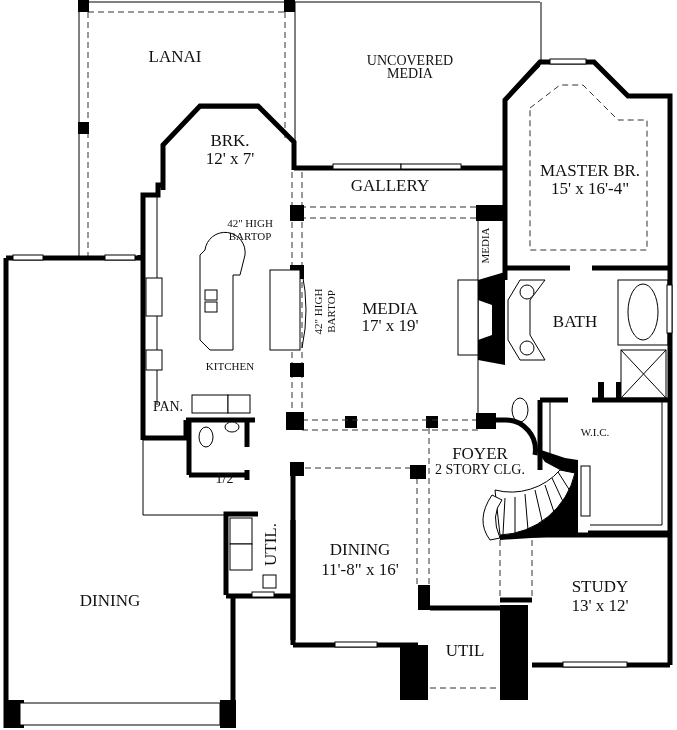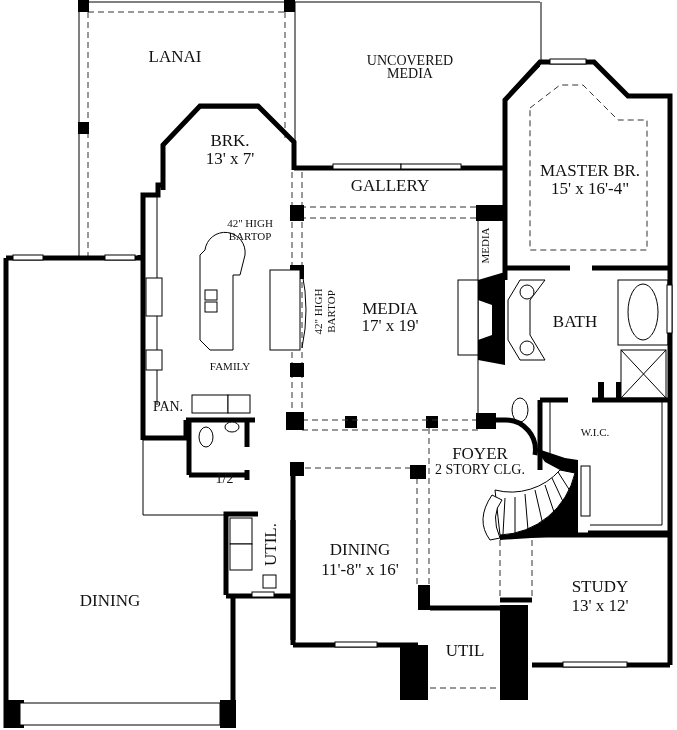--- a/index.html
+++ b/index.html
@@ -203,31 +203,31 @@
     <rect class="wall" x="220" y="700" width="16" height="28"></rect>
     <rect class="win" x="20" y="703" width="200" height="22"></rect>
   </g>
 </svg>
 
 <div class="lbl big" style="left:140px;top:48px;width:70px;">LANAI</div>
 <div class="lbl xs" style="left:360px;top:54px;width:100px;">UNCOVERED</div>
 <div class="lbl xs" style="left:360px;top:67px;width:100px;">MEDIA</div>
 
 <div class="lbl big" style="left:195px;top:132px;width:70px;">BRK.</div>
-<div class="lbl big" style="left:195px;top:150px;width:70px;">13' x 7'</div>
+<div class="lbl big" style="left:195px;top:150px;width:70px;">12' x 7'</div>
 
 <div class="lbl big" style="left:335px;top:177px;width:110px;">GALLERY</div>
 
 <div class="lbl big" style="left:525px;top:162px;width:130px;">MASTER BR.</div>
 <div class="lbl big" style="left:525px;top:180px;width:130px;">15' x 16'-4"</div>
 
 <div class="lbl sm" style="left:215px;top:218px;width:70px;">42" HIGH</div>
 <div class="lbl sm" style="left:215px;top:231px;width:70px;">BARTOP</div>
 
-<div class="lbl sm" style="left:195px;top:361px;width:70px;">FAMILY</div>
+<div class="lbl sm" style="left:195px;top:361px;width:70px;">KITCHEN</div>
 
 <div class="lbl sm vert" style="left:283px;top:306px;width:70px;">42" HIGH</div>
 <div class="lbl sm vert" style="left:296px;top:306px;width:70px;">BARTOP</div>
 
 <div class="lbl big" style="left:335px;top:300px;width:110px;">MEDIA</div>
 <div class="lbl big" style="left:335px;top:306px;width:110px;margin-top:11px;">17' x 19'</div>
 
 <div class="lbl sm vert" style="left:460px;top:240px;width:50px;">MEDIA</div>
 
 <div class="lbl big" style="left:540px;top:313px;width:70px;">BATH</div>

